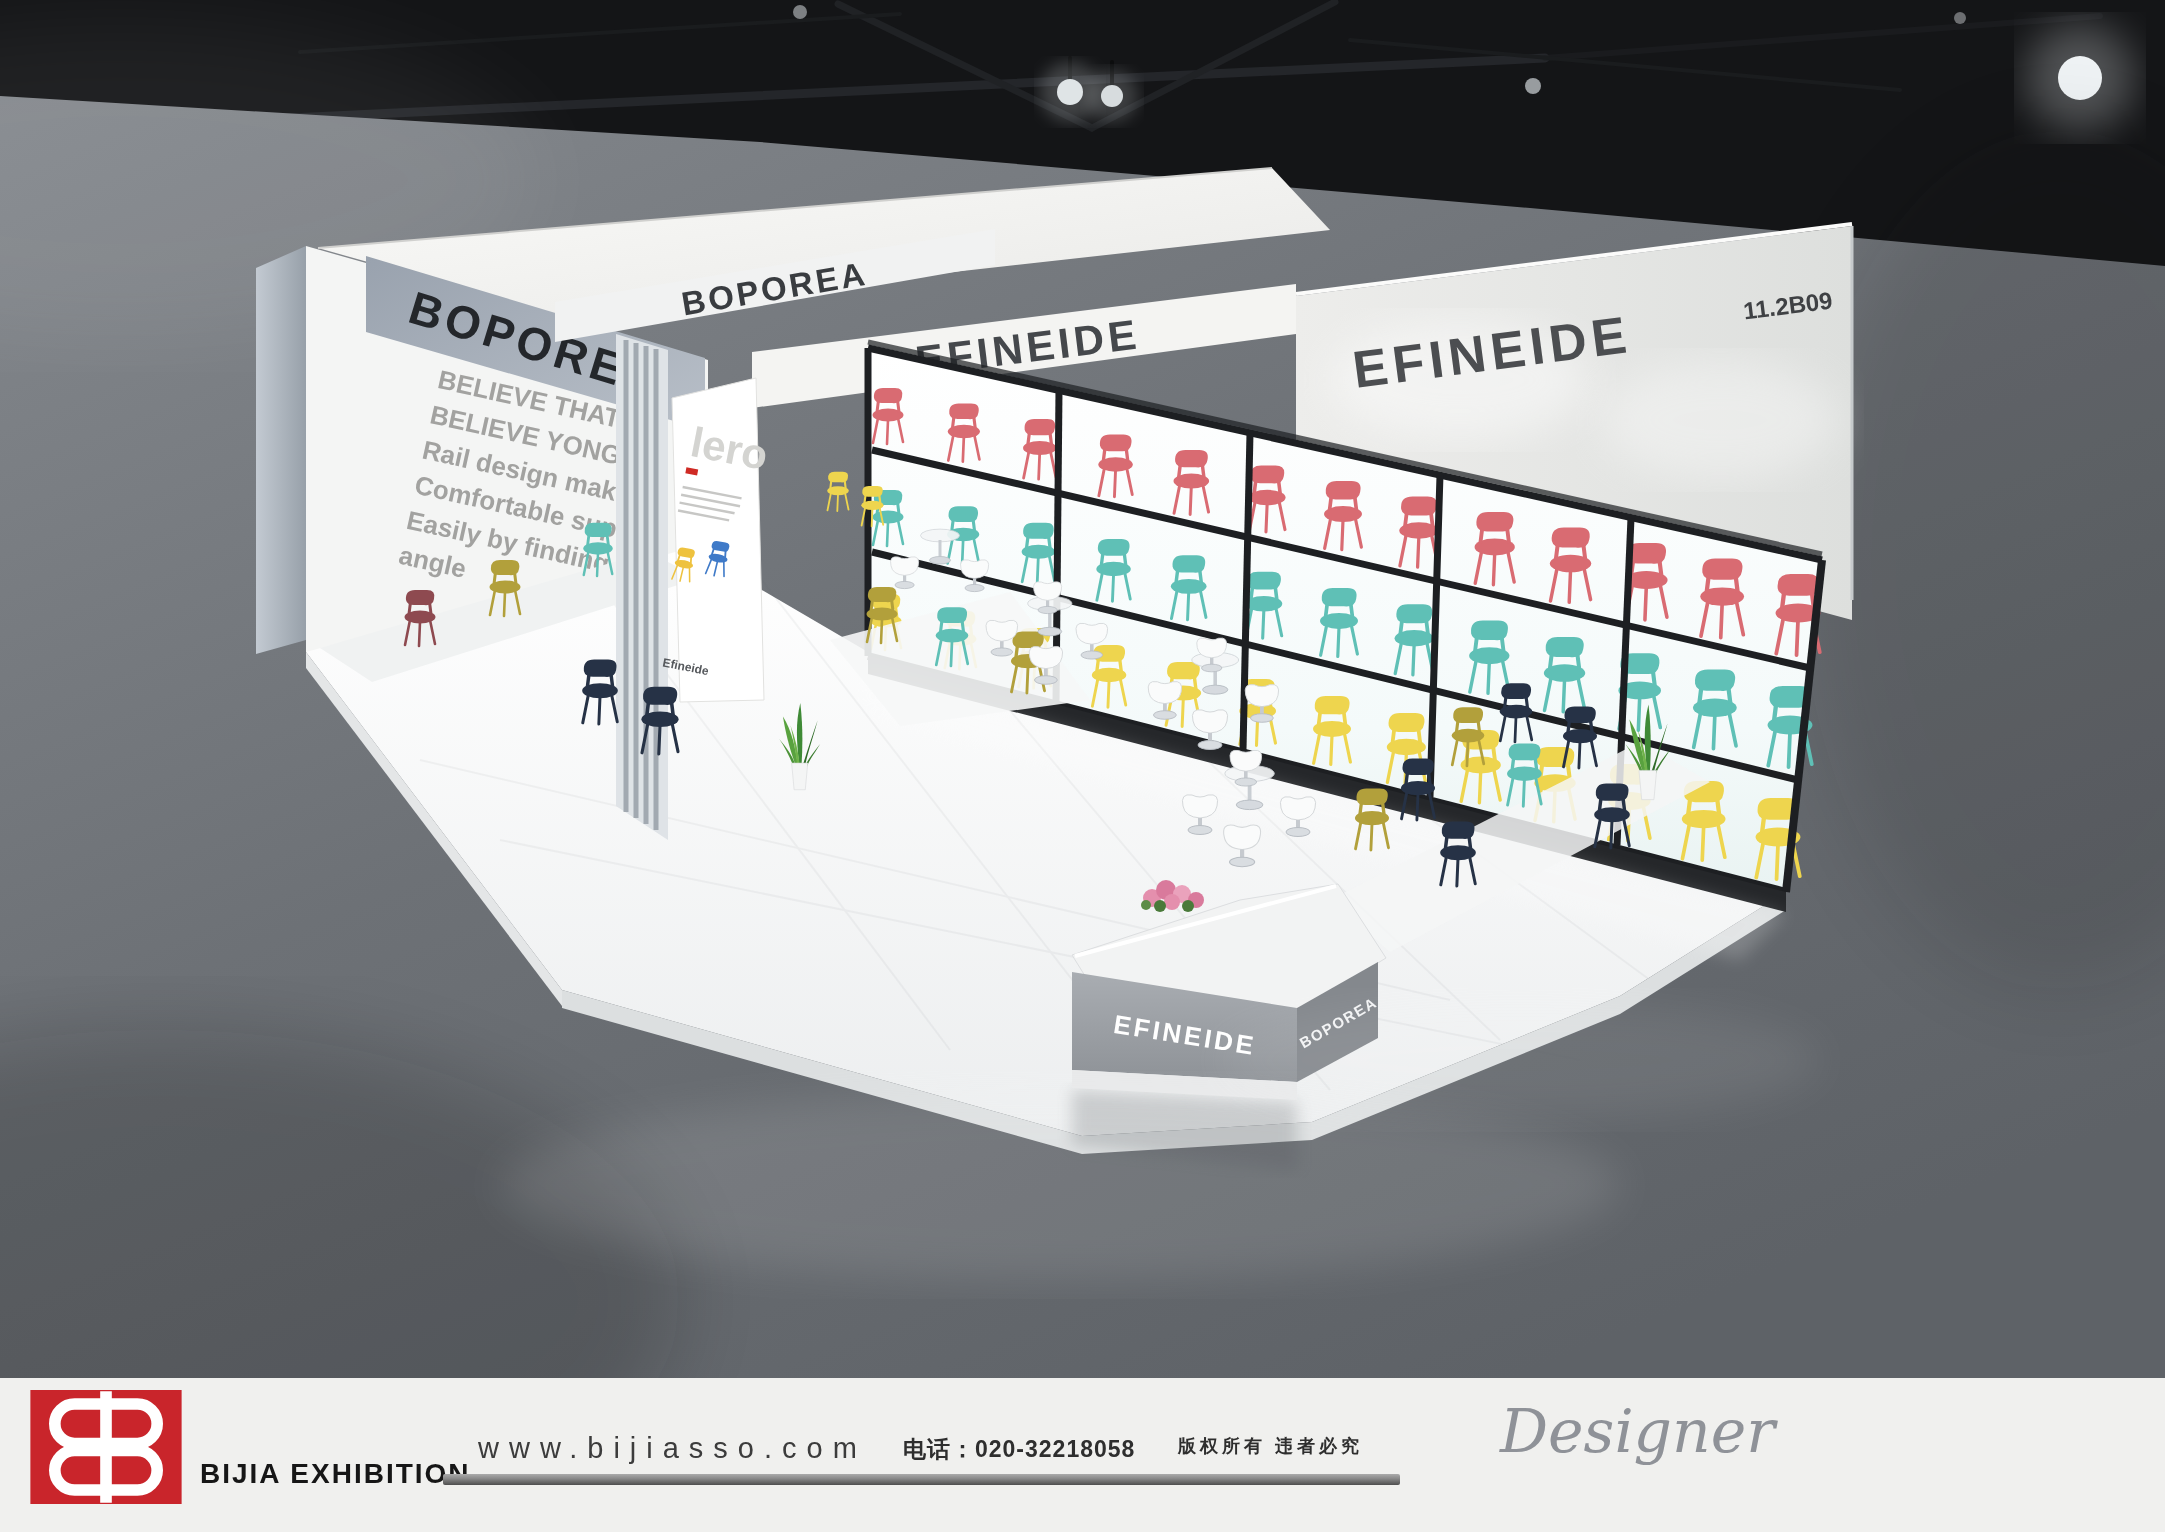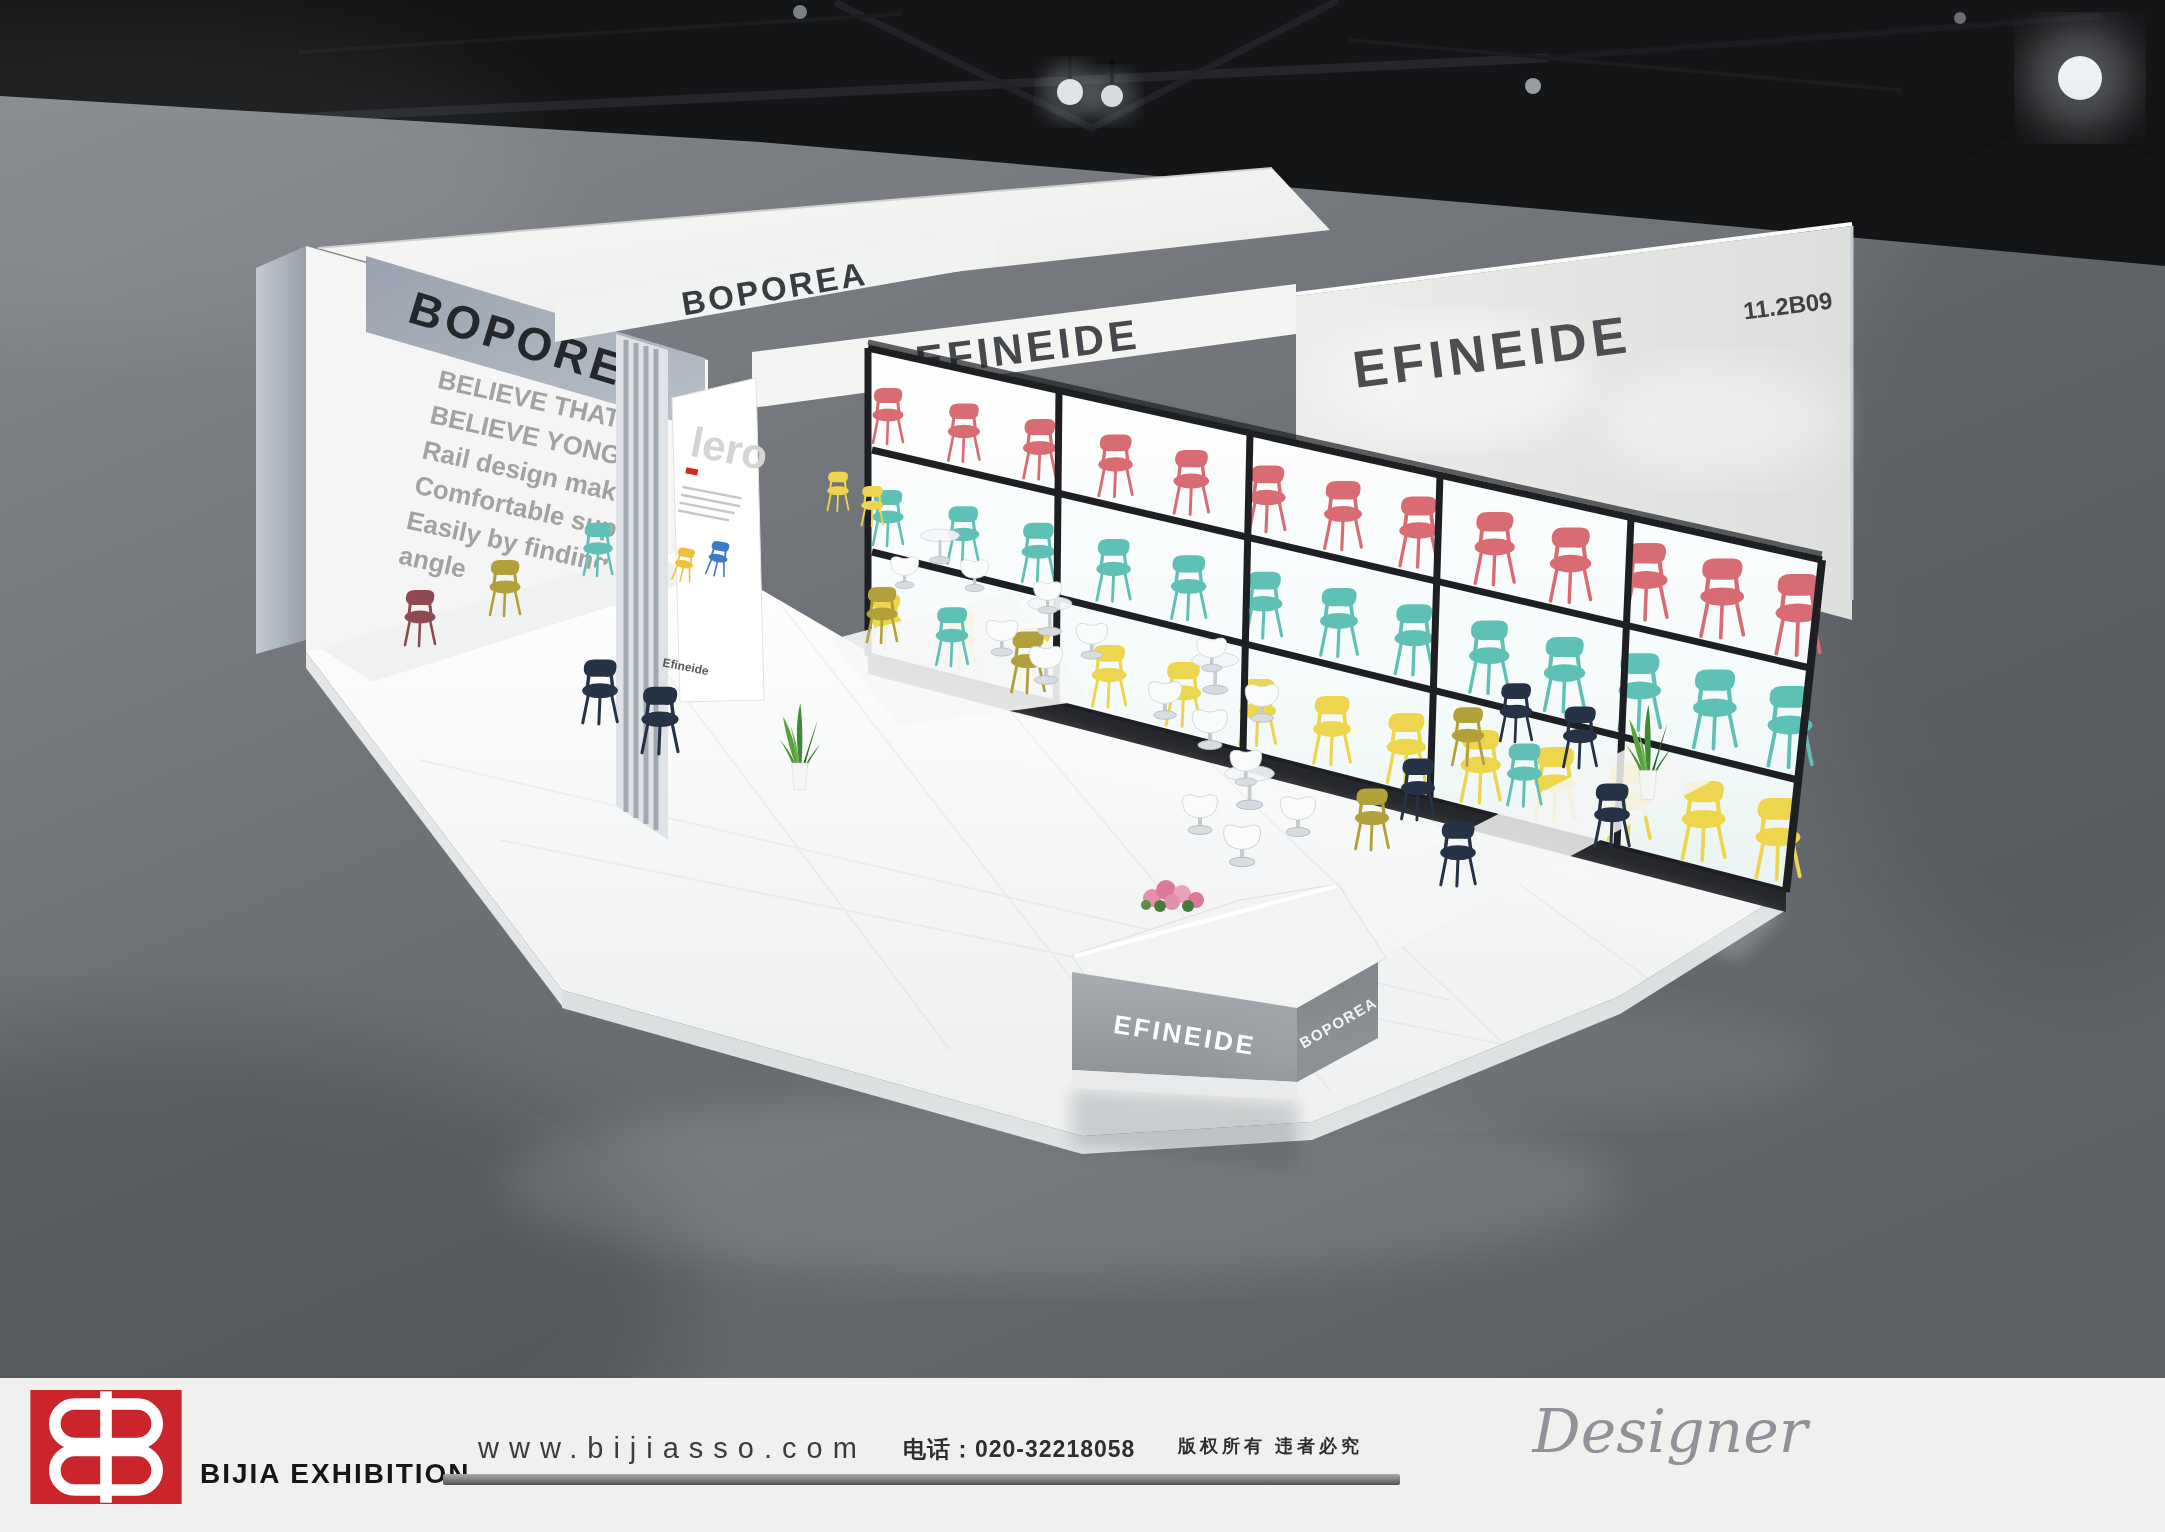--- a/index.html
+++ b/index.html
@@ -17,21 +17,21 @@
   .company-en{position:absolute;left:200px;top:80px;font-size:28px;font-weight:bold;
               color:#161616;letter-spacing:2px;white-space:nowrap;}
   .website{position:absolute;left:478px;top:54px;font-size:29px;font-weight:normal;
            color:#3c3c3c;letter-spacing:10px;white-space:nowrap;}
   .phone{position:absolute;left:903px;top:56px;font-size:23px;font-weight:bold;
          color:#2e2e2e;letter-spacing:1px;white-space:nowrap;}
   .copyright{position:absolute;left:1178px;top:56px;font-size:18px;font-weight:bold;
              color:#2e2e2e;letter-spacing:4px;white-space:nowrap;}
   .divider{position:absolute;left:443px;top:96px;width:957px;height:11px;border-radius:2px;
            background:linear-gradient(#ababab,#8b8b8b 40%,#4e4e4e);}
-  .signature{position:absolute;left:1500px;top:18px;width:340px;text-align:center;
+  .signature{position:absolute;left:1500px;top:18px;width:340px;
              font-family:"DejaVu Serif",serif;font-style:italic;font-size:60px;color:#8f9298;}
 </style>
 </head>
 <body>
 
 <div class="stage">
 
 <svg class="scene" width="2165" height="1378" viewBox="0 0 2165 1378" xmlns="http://www.w3.org/2000/svg" xmlns:xlink="http://www.w3.org/1999/xlink">
   <defs>
     <linearGradient id="floorGrad" x1="0" y1="0" x2="0.7" y2="1">

